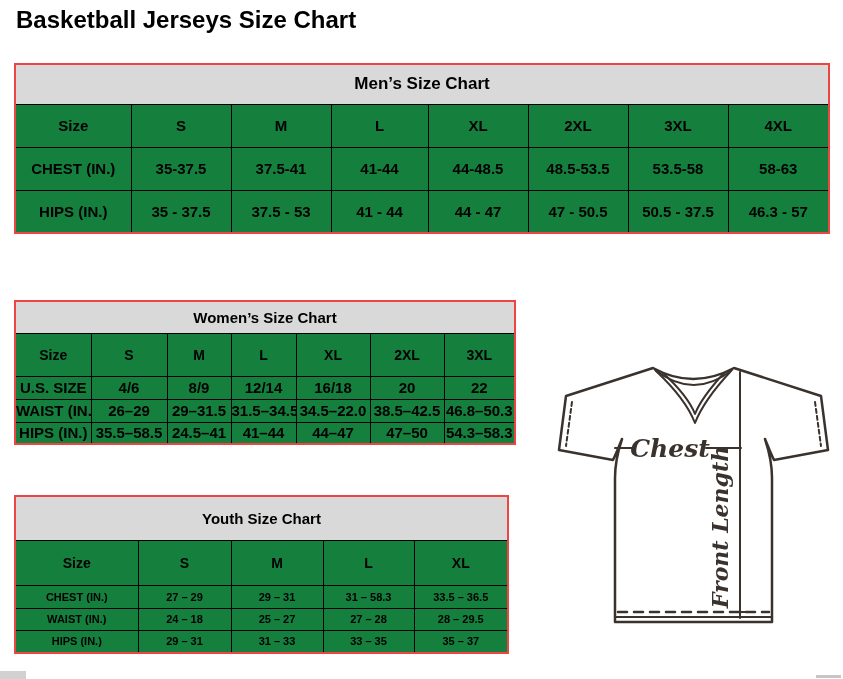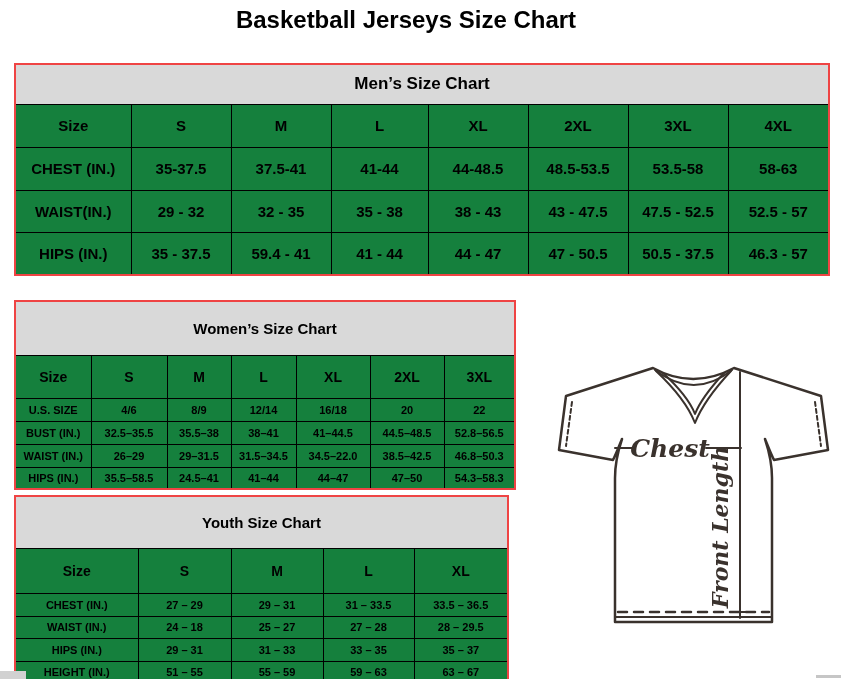--- a/index.html
+++ b/index.html
@@ -2,48 +2,48 @@
 <html><head>
 <meta charset="utf-8">
 <style>
   html,body{margin:0;padding:0;}
   body{
     width:843px;height:679px;position:relative;overflow:hidden;
     background:#ffffff;color:#000;
     font-family:"Liberation Sans", sans-serif;
   }
   #page-title{
-    position:absolute;left:0;top:6px;width:812px;
-    text-align:center;font-size:24px;font-weight:bold;
+    position:absolute;left:16px;top:6px;width:812px;
+    font-size:24px;font-weight:bold;
   }
   table.tbl{
     position:absolute;border-collapse:collapse;table-layout:fixed;
     background:#15803d;border:2px solid #ef4444;font-weight:bold;
   }
   .tbl th,.tbl td{
     border:1px solid #000;text-align:center;vertical-align:middle;
     padding:0;white-space:nowrap;overflow:hidden;
   }
   .tbl .caption th{background:#d9d9d9;}
   
   #mens{left:14px;top:63px;width:814px;}
   #mens .caption{height:40px;font-size:17px;}
   #mens .size-row{height:43px;font-size:15px;}
   #mens .dr{font-size:15px;}
   #mens .dr1{height:43px;} #mens .dr2{height:42px;} #mens .dr3{height:43px;}
   
   #womens{left:14px;top:300px;width:500px;}
-  #womens .caption{height:54px;font-size:15px;}
+  #womens .caption{height:32px;font-size:15px;}
   #womens .size-row{height:43px;font-size:14px;}
-  #womens .dr{font-size:11px;padding-left:6px;}
+  #womens .dr{font-size:15px;padding-left:6px;}
   #womens .dr1{height:23px;} #womens .dr2{height:23px;}
   #womens .dr3{height:23px;} #womens .dr4{height:22px;}
   
   #youth{left:14px;top:495px;width:493px;}
-  #youth .caption{height:52px;font-size:15px;}
+  #youth .caption{height:44px;font-size:15px;}
   #youth .size-row{height:45px;font-size:14px;}
   #youth .dr{font-size:11px;}
   #youth .dr1{height:23px;} #youth .dr2{height:22px;}
   #youth .dr3{height:23px;} #youth .dr4{height:22px;}
   
   #jersey{position:absolute;left:556px;top:360px;width:286px;height:290px;}
   .diagram-text{
     font-family:"DejaVu Serif","Liberation Serif",serif;
     font-style:italic;font-weight:bold;fill:#3a322d;
   }
@@ -84,34 +84,24 @@
   <tr class="dr dr1">
     <td>CHEST (IN.)</td>
     <td>35-37.5</td>
     <td>37.5-41</td>
     <td>41-44</td>
     <td>44-48.5</td>
     <td>48.5-53.5</td>
     <td>53.5-58</td>
     <td>58-63</td>
   </tr>
-  <tr class="dr dr2">
-    <td>WAIST(IN.)</td>
-    <td>29 - 32</td>
-    <td>32 - 35</td>
-    <td>35 - 38</td>
-    <td>38 - 43</td>
-    <td>43 - 47.5</td>
-    <td>47.5 - 52.5</td>
-    <td>52.5 - 57</td>
-  </tr>
   <tr class="dr dr3">
     <td>HIPS (IN.)</td>
     <td>35 - 37.5</td>
-    <td>59.4 - 41</td>
+    <td>37.5 - 53</td>
     <td>41 - 44</td>
     <td>44 - 47</td>
     <td>47 - 50.5</td>
     <td>50.5 - 37.5</td>
     <td>46.3 - 57</td>
   </tr>
 </tbody>
   </table>
 
 <table id="womens" class="tbl">
@@ -139,29 +129,20 @@
   </tr>
   <tr class="dr dr1">
     <td>U.S. SIZE</td>
     <td>4/6</td>
     <td>8/9</td>
     <td>12/14</td>
     <td>16/18</td>
     <td>20</td>
     <td>22</td>
   </tr>
-  <tr class="dr dr2">
-    <td>BUST (IN.)</td>
-    <td>32.5–35.5</td>
-    <td>35.5–38</td>
-    <td>38–41</td>
-    <td>41–44.5</td>
-    <td>44.5–48.5</td>
-    <td>52.8–56.5</td>
-  </tr>
   <tr class="dr dr3">
     <td>WAIST (IN.)</td>
     <td>26–29</td>
     <td>29–31.5</td>
     <td>31.5–34.5</td>
     <td>34.5–22.0</td>
     <td>38.5–42.5</td>
     <td>46.8–50.3</td>
   </tr>
   <tr class="dr dr4">
@@ -192,43 +173,36 @@
     <th>Size</th>
     <th>S</th>
     <th>M</th>
     <th>L</th>
     <th>XL</th>
   </tr>
   <tr class="dr dr1">
     <td>CHEST (IN.)</td>
     <td>27 – 29</td>
     <td>29 – 31</td>
-    <td>31 – 33.5</td>
+    <td>31 – 58.3</td>
     <td>33.5 – 36.5</td>
   </tr>
   <tr class="dr dr2">
     <td>WAIST (IN.)</td>
     <td>24 – 18</td>
     <td>25 – 27</td>
     <td>27 – 28</td>
     <td>28 – 29.5</td>
   </tr>
   <tr class="dr dr3">
     <td>HIPS (IN.)</td>
     <td>29 – 31</td>
     <td>31 – 33</td>
     <td>33 – 35</td>
     <td>35 – 37</td>
-  </tr>
-  <tr class="dr dr4">
-    <td>HEIGHT (IN.)</td>
-    <td>51 – 55</td>
-    <td>55 – 59</td>
-    <td>59 – 63</td>
-    <td>63 – 67</td>
   </tr>
 </tbody>
   </table>
 
 <svg id="jersey" viewBox="0 0 286 290" fill="none" stroke="#3a322d" stroke-width="2.5" stroke-linejoin="round" stroke-linecap="round">
 
   <path fill="#ffffff" d="
     M 97,8
     L 10,36 L 3,90 L 57,100
     C 61,92 63,86 66,79

